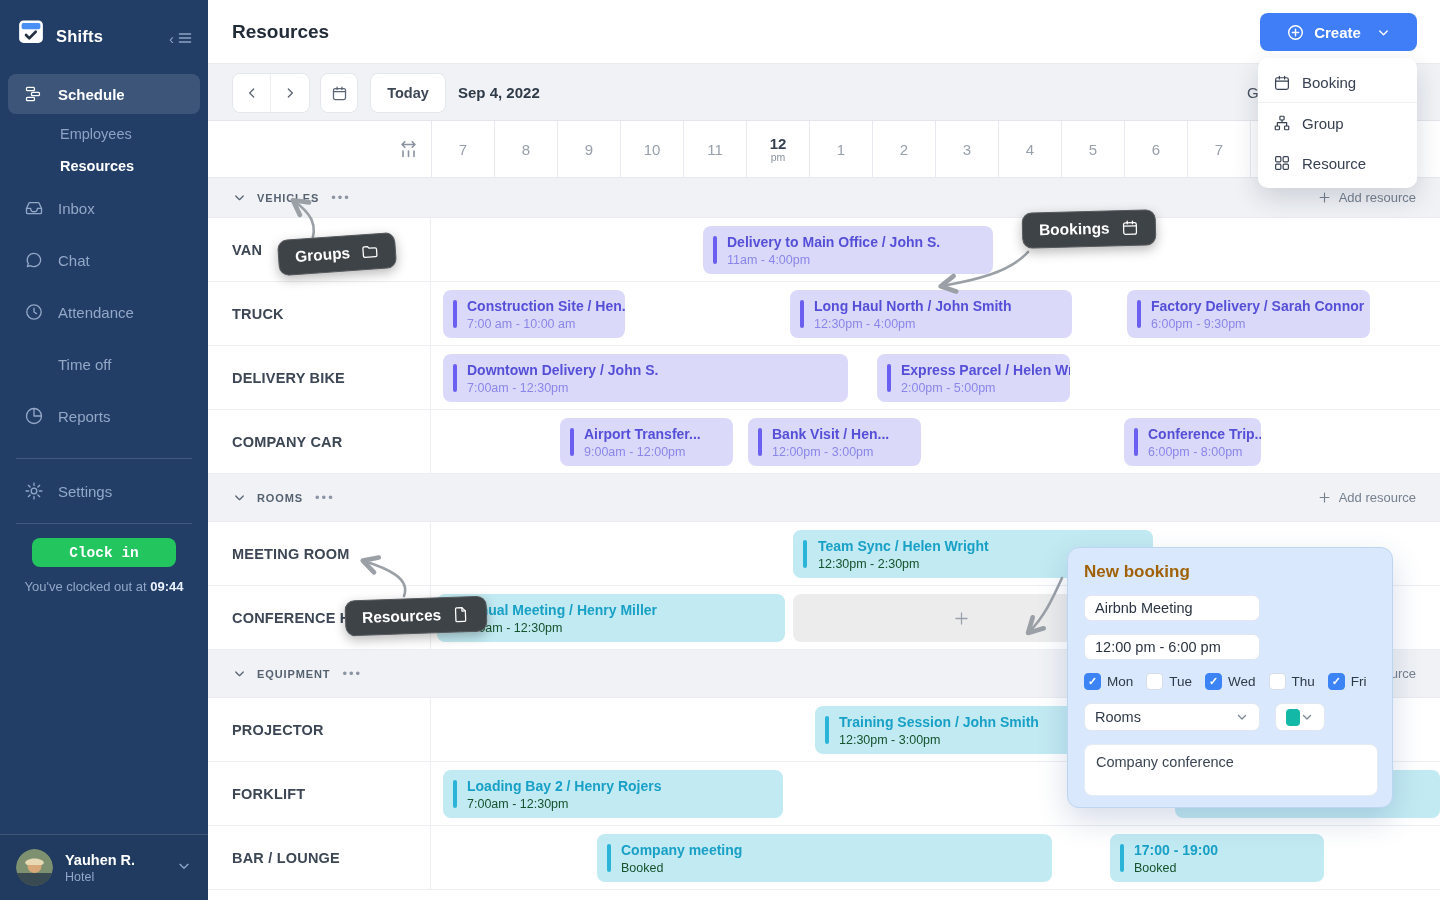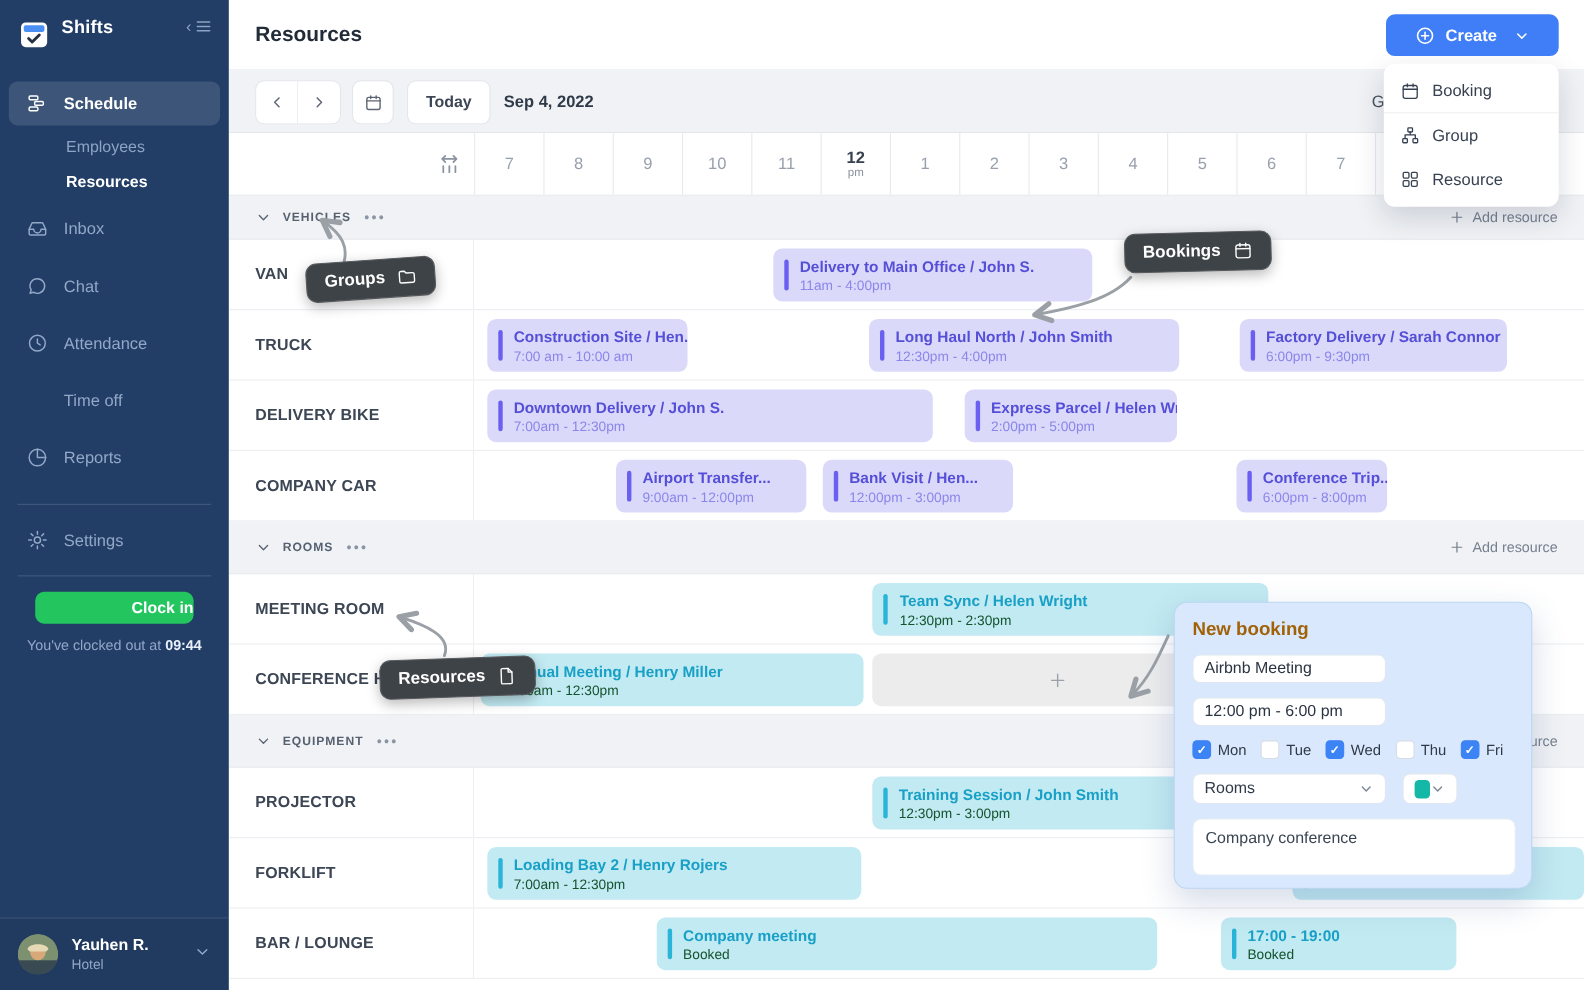--- a/index.html
+++ b/index.html
@@ -2,37 +2,37 @@
 <html><head>
 <meta charset="utf-8">
 <style>
   * { margin:0; padding:0; box-sizing:border-box; }
   html,body { width:1440px; height:900px; overflow:hidden; background:#fff;
     font-family:"Liberation Sans", sans-serif; }
   #app { position:relative; width:1440px; height:900px; display:flex; }
 
   
   #sidebar { position:relative; width:208px; height:900px; background:#223e67; color:#fff; flex:0 0 208px; z-index:40; }
-  .side-top { display:flex; align-items:flex-start; padding:16px 14px 10px 16px; }
+  .side-top { display:flex; align-items:flex-end; padding:16px 14px 10px 16px; }
   .logo-box { width:30px; height:30px; margin-right:10px; display:flex; align-items:center; justify-content:center; }
   .app-name { font-size:16.5px; font-weight:700; letter-spacing:.2px; flex:1; }
   .collapse { display:flex; align-items:center; gap:2px; color:#8da2c4; cursor:pointer; }
   .collapse .lt { font-size:15px; line-height:1; }
   #side-nav { margin-top:18px; }
   .nav-item { display:flex; align-items:center; gap:14px; height:40px; margin:2px 8px; padding-left:16px;
     border-radius:8px; color:#93a7c7; font-size:15px; cursor:pointer; }
   .nav-item.active { background:rgba(255,255,255,.12); color:#fff; font-weight:600; }
   .nav-item .ic { display:flex; width:20px; justify-content:center; }
   .sub-nav { margin:4px 0 6px 0; }
   .sub-item { padding:8px 0 8px 60px; font-size:14.5px; color:#8ea2c4; cursor:pointer; }
   .sub-item.current { color:#ffffff; font-weight:600; }
   .nav-gap { height:8px; }
   .side-divider { height:1px; background:rgba(255,255,255,.14); margin:12px 16px; }
   .clockin { display:block; width:144px; margin:14px 32px 0 32px; height:29px; background:#22c55e; border:none;
-    border-radius:8px; color:#fff; font-weight:700; font-size:14.5px; cursor:pointer; font-family:Liberation Sans, sans-serif;text-align:right; }
+    border-radius:8px; color:#fff; font-weight:700; font-size:14.5px; cursor:pointer; font-family:Liberation Mono, monospace; }
   .clocked-note { text-align:center; margin-top:12px; font-size:13px; color:#93a7c7; }
   .clocked-note b { color:#eaf1fd; font-weight:700; }
   .user-bar { position:absolute; left:0; right:0; bottom:0; height:66px; border-top:1px solid rgba(255,255,255,.14);
     display:flex; align-items:center; padding:0 16px; gap:12px; cursor:pointer; background:rgba(0,0,0,.06); }
   .avatar { width:37px; height:37px; border-radius:50%; overflow:hidden; flex:0 0 37px; }
   .user-meta { flex:1; }
   .user-name { font-size:14.5px; font-weight:600; color:#fff; }
   .user-role { font-size:12.5px; color:#93a7c7; margin-top:2px; }
 
   
@@ -452,21 +452,21 @@
             <span class="ic" style="display: flex;">
               <svg width="15" height="15" viewBox="0 0 24 24" fill="none" stroke="currentColor" stroke-width="1.8" stroke-linecap="round" stroke-linejoin="round">
                 <path d="M12 5v14M5 12h14"></path>
               </svg>
             </span>
             <span>Add resource</span>
           </span>
         </div>
         <div class="row">
           <div class="row-label">PROJECTOR</div>
-          <div class="booking teal" style="left: 585px; width: 287px;">
+          <div class="booking teal" style="left: 607px; width: 287px;">
             <span class="bar"></span>
             <div class="b-title">Training Session / John Smith</div>
             <div class="b-time">12:30pm - 3:00pm</div>
           </div>
         </div>
         <div class="row">
           <div class="row-label">FORKLIFT</div>
           <div class="booking teal" style="left: 235px; width: 340px;">
             <span class="bar"></span>
             <div class="b-title">Loading Bay 2 / Henry Rojers</div>

